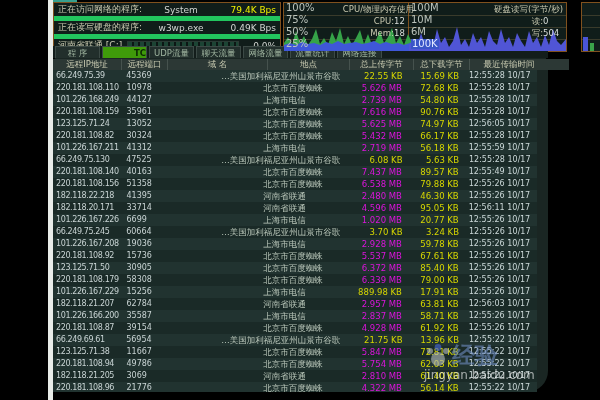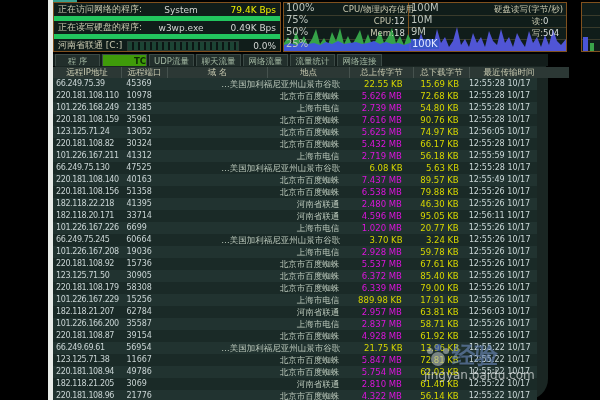--- a/index.html
+++ b/index.html
@@ -31,40 +31,40 @@
   .scale{position:absolute;left:2px;font-size:10px;line-height:10px;color:#bcc4bc;z-index:3;}
   .sc0{top:0}.sc1{top:12px}.sc2{top:24px}.sc3{top:36px}
   .scale.hl{background:#3a55c8;color:#e2e8ff;padding:0 1px;}
   .gtitle{position:absolute;right:3px;top:1px;font-size:8.5px;color:#c9c9b0;z-index:3;white-space:nowrap;}
   .gl-line{position:absolute;right:3px;font-size:8.5px;color:#c9c9b0;z-index:3;white-space:nowrap;}
   .gv{display:inline-block;min-width:20px;text-align:left;color:#dadeda;}
   .row2{top:13px}.row3{top:25px}
   svg.graph{position:absolute;left:0;bottom:0;z-index:2;}
 
   
-  .mainwin{position:absolute;left:53px;top:54px;width:495px;height:346px;background:#1a2623;border-radius:21px;}
+  .mainwin{position:absolute;left:53px;top:46px;width:495px;height:346px;background:#1a2623;border-radius:21px;}
   .tabs{position:absolute;left:0;top:0;width:495px;height:12px;background:#131d1b;
         display:flex;gap:2px;padding-left:2px;box-sizing:border-box;}
   .tab{width:45px;height:12px;line-height:12px;text-align:center;font-size:8.5px;color:#9fb49f;
        background:#222f2c;border:1px solid #3c4a46;border-bottom:none;box-sizing:border-box;
        white-space:nowrap;overflow:hidden;}
   .tab.sel{background:#3f9b0a;color:#0b2b02;font-weight:bold;padding-left:31px;}
   .thead{position:absolute;left:0;top:13px;width:516px;height:11px;background:#2c3835;
          display:flex;font-size:8.5px;color:#c8c9b0;}
   .th{border-right:1px solid #46524e;text-align:center;line-height:11px;box-sizing:border-box;
       overflow:hidden;white-space:nowrap;}
   .tbody{position:absolute;left:0;top:24px;width:484px;height:322px;overflow:hidden;}
   .trow{display:flex;height:12px;line-height:12px;font-size:8.5px;white-space:nowrap;}
   .trow:nth-child(odd){background:#213330;}
   .trow:nth-child(even){background:#1a2a27;}
   .cell{box-sizing:border-box;overflow:hidden;}
   .c-ip{width:69px;padding-left:3px;color:#c9d4d4;font-size:8px;letter-spacing:-.4px;}
   .c-port{width:46px;padding-left:6px;color:#c9d4d4;font-size:8px;}
   .c-domain{width:100px;}
-  .c-loc{width:82px;text-align:right;padding-right:4px;color:#b9c6b9;direction:rtl;overflow:visible;}
+  .c-loc{width:82px;text-align:left;padding-right:4px;color:#b9c6b9;direction:rtl;overflow:visible;}
   .c-up{width:64px;text-align:right;padding-right:4px;}
   .c-down{width:56px;text-align:right;padding-right:2px;}
   .c-time{width:78px;padding-left:8px;color:#ccd9d9;font-size:8px;}
   .w-ip{width:69px}.w-port{width:46px}.w-domain{width:100px}.w-loc{width:82px}
   .w-up{width:64px}.w-down{width:56px}.w-time{width:78px;border-right:none;}
   .v-mb{color:#dd14dd;}
   .v-kb{color:#d6d600;}
 
   
   .watermark{position:absolute;left:424px;top:340px;width:175px;opacity:.6;z-index:6;pointer-events:none;}
@@ -117,21 +117,21 @@
 
 <div class="panel gpanel p3">
   <div class="gline gl12"></div>
     <div class="gline gl24"></div>
     <div class="gline gl36"></div>
   <svg class="graph" width="157" height="48" viewBox="0 0 157 48">
     <polygon fill="#5055d5" points="0,48 0,42 4,36 8,44 12,30 16,42 20,38 24,44 28,26 32,40 36,34 40,44 44,38 48,24 52,42 56,36 60,44 64,30 68,40 72,34 76,44 80,28 84,38 88,42 92,26 96,40 100,34 104,44 108,30 112,38 116,44 120,28 124,40 128,34 132,44 136,32 140,42 144,26 148,38 152,42 157,36 157,48"></polygon>
   </svg>
   <span class="scale sc0">100M</span>
   <span class="scale sc1">10M</span>
-  <span class="scale sc2">9M</span>
+  <span class="scale sc2">6M</span>
   <span class="scale sc3 hl">100K</span>
   <span class="gtitle">硬盘读写(字节/秒)</span>
   <span class="gl-line row2"><span>读:</span><span class="gv">0</span></span>
   <span class="gl-line row3"><span>写:</span><span class="gv">504</span></span>
 </div>
 
 <div class="panel gpanel p4">
   <div class="gline gl12"></div>
     <div class="gline gl24"></div>
     <div class="gline gl36"></div>
@@ -174,21 +174,21 @@
         <span class="cell c-ip">220.181.108.110</span>
         <span class="cell c-port">10978</span>
         <span class="cell c-domain"></span>
         <span class="cell c-loc">北京市百度蜘蛛</span>
         <span class="cell c-up v-mb">5.626 MB</span>
         <span class="cell c-down v-kb">72.68 KB</span>
         <span class="cell c-time">12:55:28 10/17</span>
       </div>
       <div class="trow">
         <span class="cell c-ip">101.226.168.249</span>
-        <span class="cell c-port">21385</span>
+        <span class="cell c-port">44127</span>
         <span class="cell c-domain"></span>
         <span class="cell c-loc">上海市电信</span>
         <span class="cell c-up v-mb">2.739 MB</span>
         <span class="cell c-down v-kb">54.80 KB</span>
         <span class="cell c-time">12:55:28 10/17</span>
       </div>
       <div class="trow">
         <span class="cell c-ip">220.181.108.159</span>
         <span class="cell c-port">35961</span>
         <span class="cell c-domain"></span>

